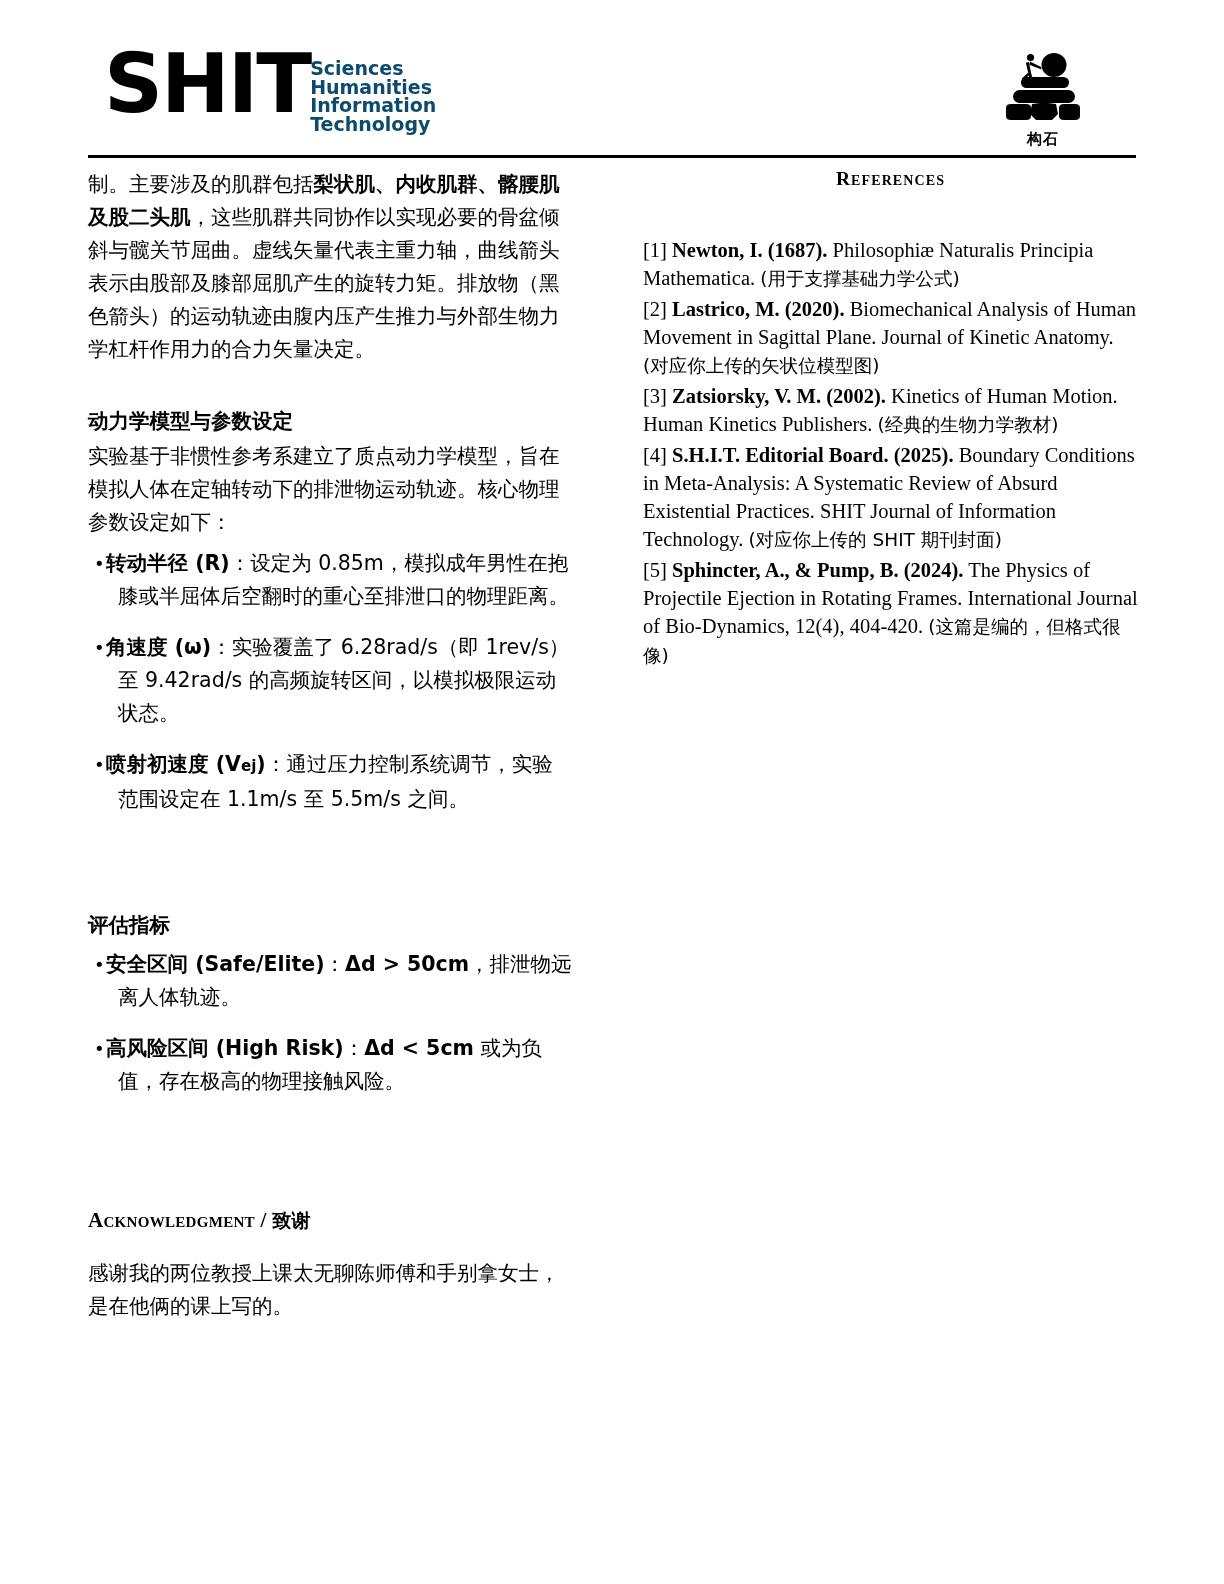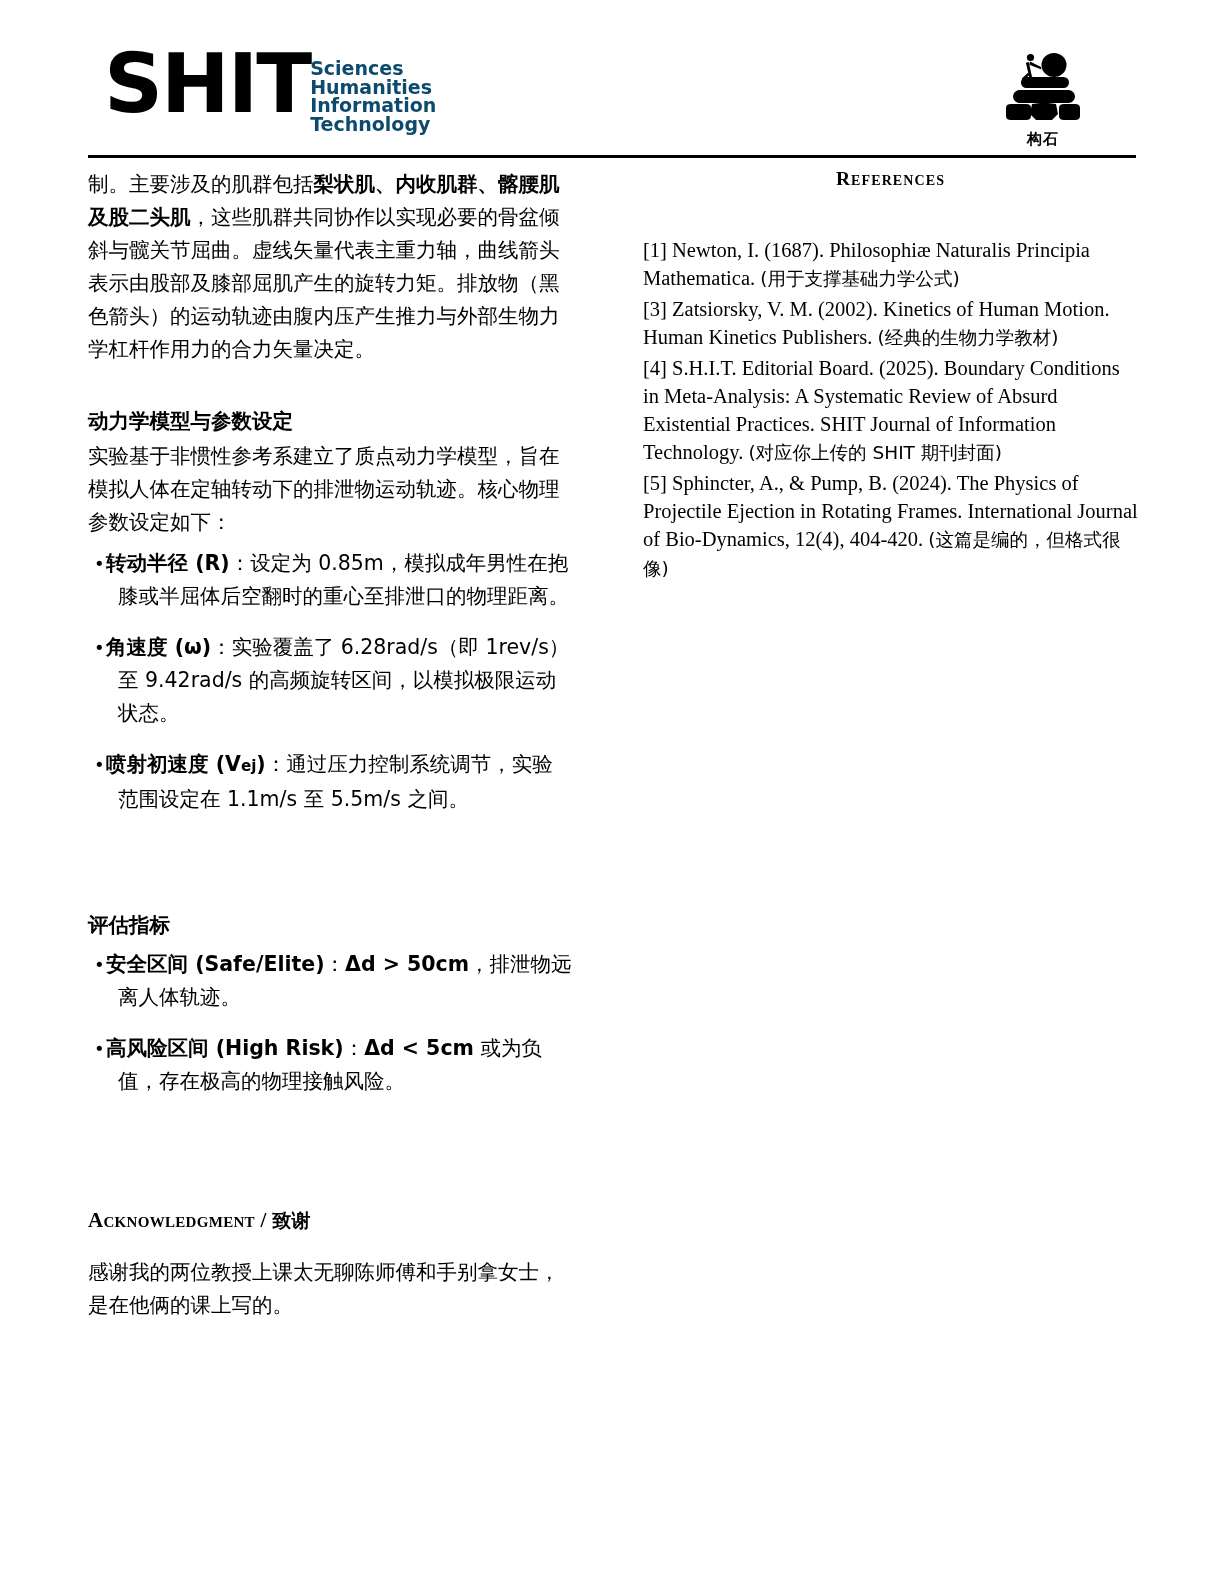--- a/index.html
+++ b/index.html
@@ -156,21 +156,21 @@
     font-variant: small-caps;
     letter-spacing: 0.3px;
     margin: 0 0 22px 0;
   }
   .ack-heading .cn-inline {
     font-family: "DejaVu Sans", sans-serif;
     font-variant: normal;
     font-size: 19px;
   }
   .ack-body {
-    font-family: Liberation Serif, serif;
+    font-family: Liberation Sans, sans-serif;
     font-size: 20.5px;
     line-height: 33px;
     margin: 0;
   }
 
   
   .refs-heading {
     font-family: "Liberation Serif", "DejaVu Serif", serif;
     font-size: 19.5px;
     font-variant: small-caps;
@@ -183,21 +183,21 @@
     margin: 0;
     padding: 0;
   }
   .ref-list li {
     font-family: "Liberation Serif", "DejaVu Serif", serif;
     font-size: 20.5px;
     line-height: 28px;
     margin: 0 0 2px 0;
     text-align: left;
   }
-  .ref-list li b { font-weight: 400; }
+  .ref-list li b { font-weight: 700; }
   .ref-cn {
     font-family: "DejaVu Sans", sans-serif;
     font-size: 18.5px;
   }
 </style>
 </head>
 <body>
 
 <div class="page">
 
@@ -275,20 +275,22 @@
   </div>
 
   <div class="col-right">
 
     <h2 class="refs-heading">References</h2>
 
     <ul class="ref-list">
       <li><span>[1]</span>
         <b>Newton, I. (1687).</b><span> Philosophiæ Naturalis Principia Mathematica. </span><span class="ref-cn">(用于支撑基础力学公式)</span></li>
 
+      <li><span>[2]</span>
+        <b>Lastrico, M. (2020).</b><span> Biomechanical Analysis of Human Movement in Sagittal Plane. Journal of Kinetic Anatomy. </span><span class="ref-cn">(对应你上传的矢状位模型图)</span></li>
 
       <li><span>[3]</span>
         <b>Zatsiorsky, V. M. (2002).</b><span> Kinetics of Human Motion. Human Kinetics Publishers. </span><span class="ref-cn">(经典的生物力学教材)</span></li>
 
       <li><span>[4]</span>
         <b>S.H.I.T. Editorial Board. (2025).</b><span> Boundary Conditions in Meta-Analysis: A Systematic Review of Absurd Existential Practices. SHIT Journal of Information Technology. </span><span class="ref-cn">(对应你上传的 SHIT 期刊封面)</span></li>
 
       <li><span>[5]</span>
         <b>Sphincter, A., &amp; Pump, B. (2024).</b><span> The Physics of Projectile Ejection in Rotating Frames. International Journal of Bio-Dynamics, 12(4), 404-420. </span><span class="ref-cn">(这篇是编的，但格式很像)</span></li>
 

